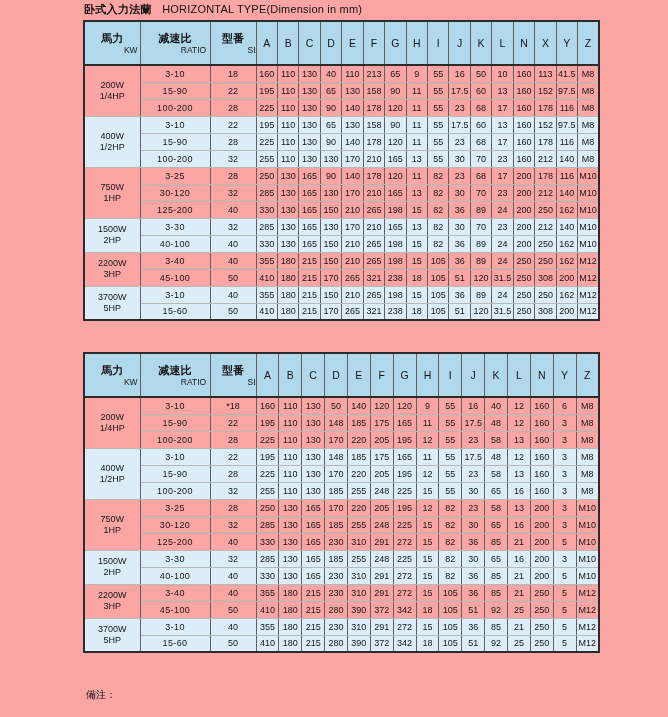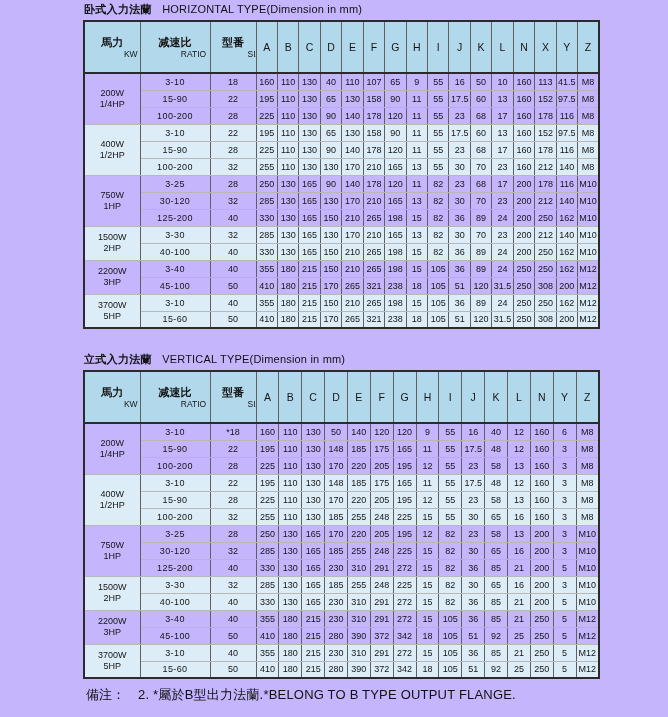--- a/index.html
+++ b/index.html
@@ -1,46 +1,46 @@
 <!DOCTYPE html>
 <html style="--header-bg: #b2d8eb; --row-alt-bg: #dcedf7; --border-dark: #2b2b2b; --border-col: #606060; --border-row: #b8b8b8;"><head>
 <meta charset="utf-8">
 <style>
   * { box-sizing: border-box; }
   html,body { margin:0; padding:0; background:#ffffff; }
   body { font-family:"Liberation Sans","DejaVu Sans",sans-serif; color:#151515; }
-  .page { position:relative; width:668px; height:717px; background:#c4b5fd; overflow:hidden; }
+  .page { position:relative; width:668px; height:717px; background:#fca5a5; overflow:hidden; }
 
   .tbl-section { position:absolute; left:83px; }
   #sec-0 { top:2px; }
   #sec-1 { top:352px; }
 
   .tbl-title { margin:0 0 3px 1px; font-size:11px; font-weight:bold; color:#111; letter-spacing:0.3px; }
   .tbl-title .en { font-weight:normal; margin-left:7px; letter-spacing:0.2px; }
 
   table.dims { border-collapse:collapse; table-layout:fixed; width:515px;
                border:2px solid var(--border-dark); }
   table.dims th, table.dims td {
     border-left:1px solid var(--border-col);
     border-right:1px solid var(--border-col);
     border-top:1px solid var(--border-row);
     border-bottom:1px solid var(--border-row);
     text-align:center; vertical-align:middle; padding:0;
     font-size:9px; color:#151515; overflow:hidden; white-space:nowrap;
   }
-  table.dims thead th { background:var(--header-bg); height:52px; border-bottom:2px solid var(--border-dark); }
+  table.dims thead th { background:var(--header-bg); height:44px; border-bottom:2px solid var(--border-dark); }
   table.dims thead .zh { font-size:11px; font-weight:bold; line-height:13px; }
   table.dims thead .en { font-size:8.5px; font-weight:normal; line-height:10px;padding-left:37px; }
   table.dims thead th.dimth { font-size:10.5px; font-weight:normal; }
   table.dims tbody td { height:17px; }
   table.dims tbody tr.alt td { background:var(--row-alt-bg); }
   td.powercell { font-size:9px; line-height:11px; }
   td.ratiocell { font-size:9px; letter-spacing:0.4px; }
 
-  .notes { position:absolute; left:86px; top:688px; display:flex; font-size:13px; line-height:13px; color:#111; }
+  .notes { position:absolute; left:86px; top:688px; display:flex; font-size:10px; line-height:13px; color:#111; }
   .notes-label { white-space:nowrap; }
   .note-line { white-space:nowrap; letter-spacing:0.2px; }
   .note-line-2 { margin-left:13px; }
 </style>
 </head>
 <body>
 
 <div class="page">
 
   <section class="tbl-section" id="sec-0">
@@ -108,21 +108,21 @@
               <div>200W</div>
               <div>1/4HP</div>
             </td>
             <td class="ratiocell">3-10</td>
             <td>18</td>
             <td>160</td>
             <td>110</td>
             <td>130</td>
             <td>40</td>
             <td>110</td>
-            <td>107</td>
+            <td>213</td>
             <td>65</td>
             <td>9</td>
             <td>55</td>
             <td>16</td>
             <td>50</td>
             <td>10</td>
             <td>160</td>
             <td>113</td>
             <td>41.5</td>
             <td>M8</td>
@@ -425,24 +425,20 @@
             <td>250</td>
             <td>308</td>
             <td>200</td>
             <td>M12</td>
           </tr>
         </tbody>
       </table>
   </section>
 
   <section class="tbl-section" id="sec-1">
-    <h2 class="tbl-title">
-      <span class="zh">立式入力法蘭</span>
-      <span class="en">VERTICAL TYPE(Dimension in mm)</span>
-    </h2>
     <table class="dims">
         <colgroup>
           <col style="width: 56px;">
           <col style="width: 70px;">
           <col style="width: 46px;">
           <col style="width: 22.8667px;">
           <col style="width: 22.8667px;">
           <col style="width: 22.8667px;">
           <col style="width: 22.8667px;">
           <col style="width: 22.8667px;">
@@ -798,17 +794,16 @@
             <td>5</td>
             <td>M12</td>
           </tr>
         </tbody>
       </table>
   </section>
 
   <div class="notes">
     <span class="notes-label">備注：</span>
     <div class="notes-items">
-      <div class="note-line note-line-2">2. *屬於B型出力法蘭.*BELONG TO B TYPE OUTPUT FLANGE.</div>
     </div>
   </div>
 
 </div>
 
 </body></html>

